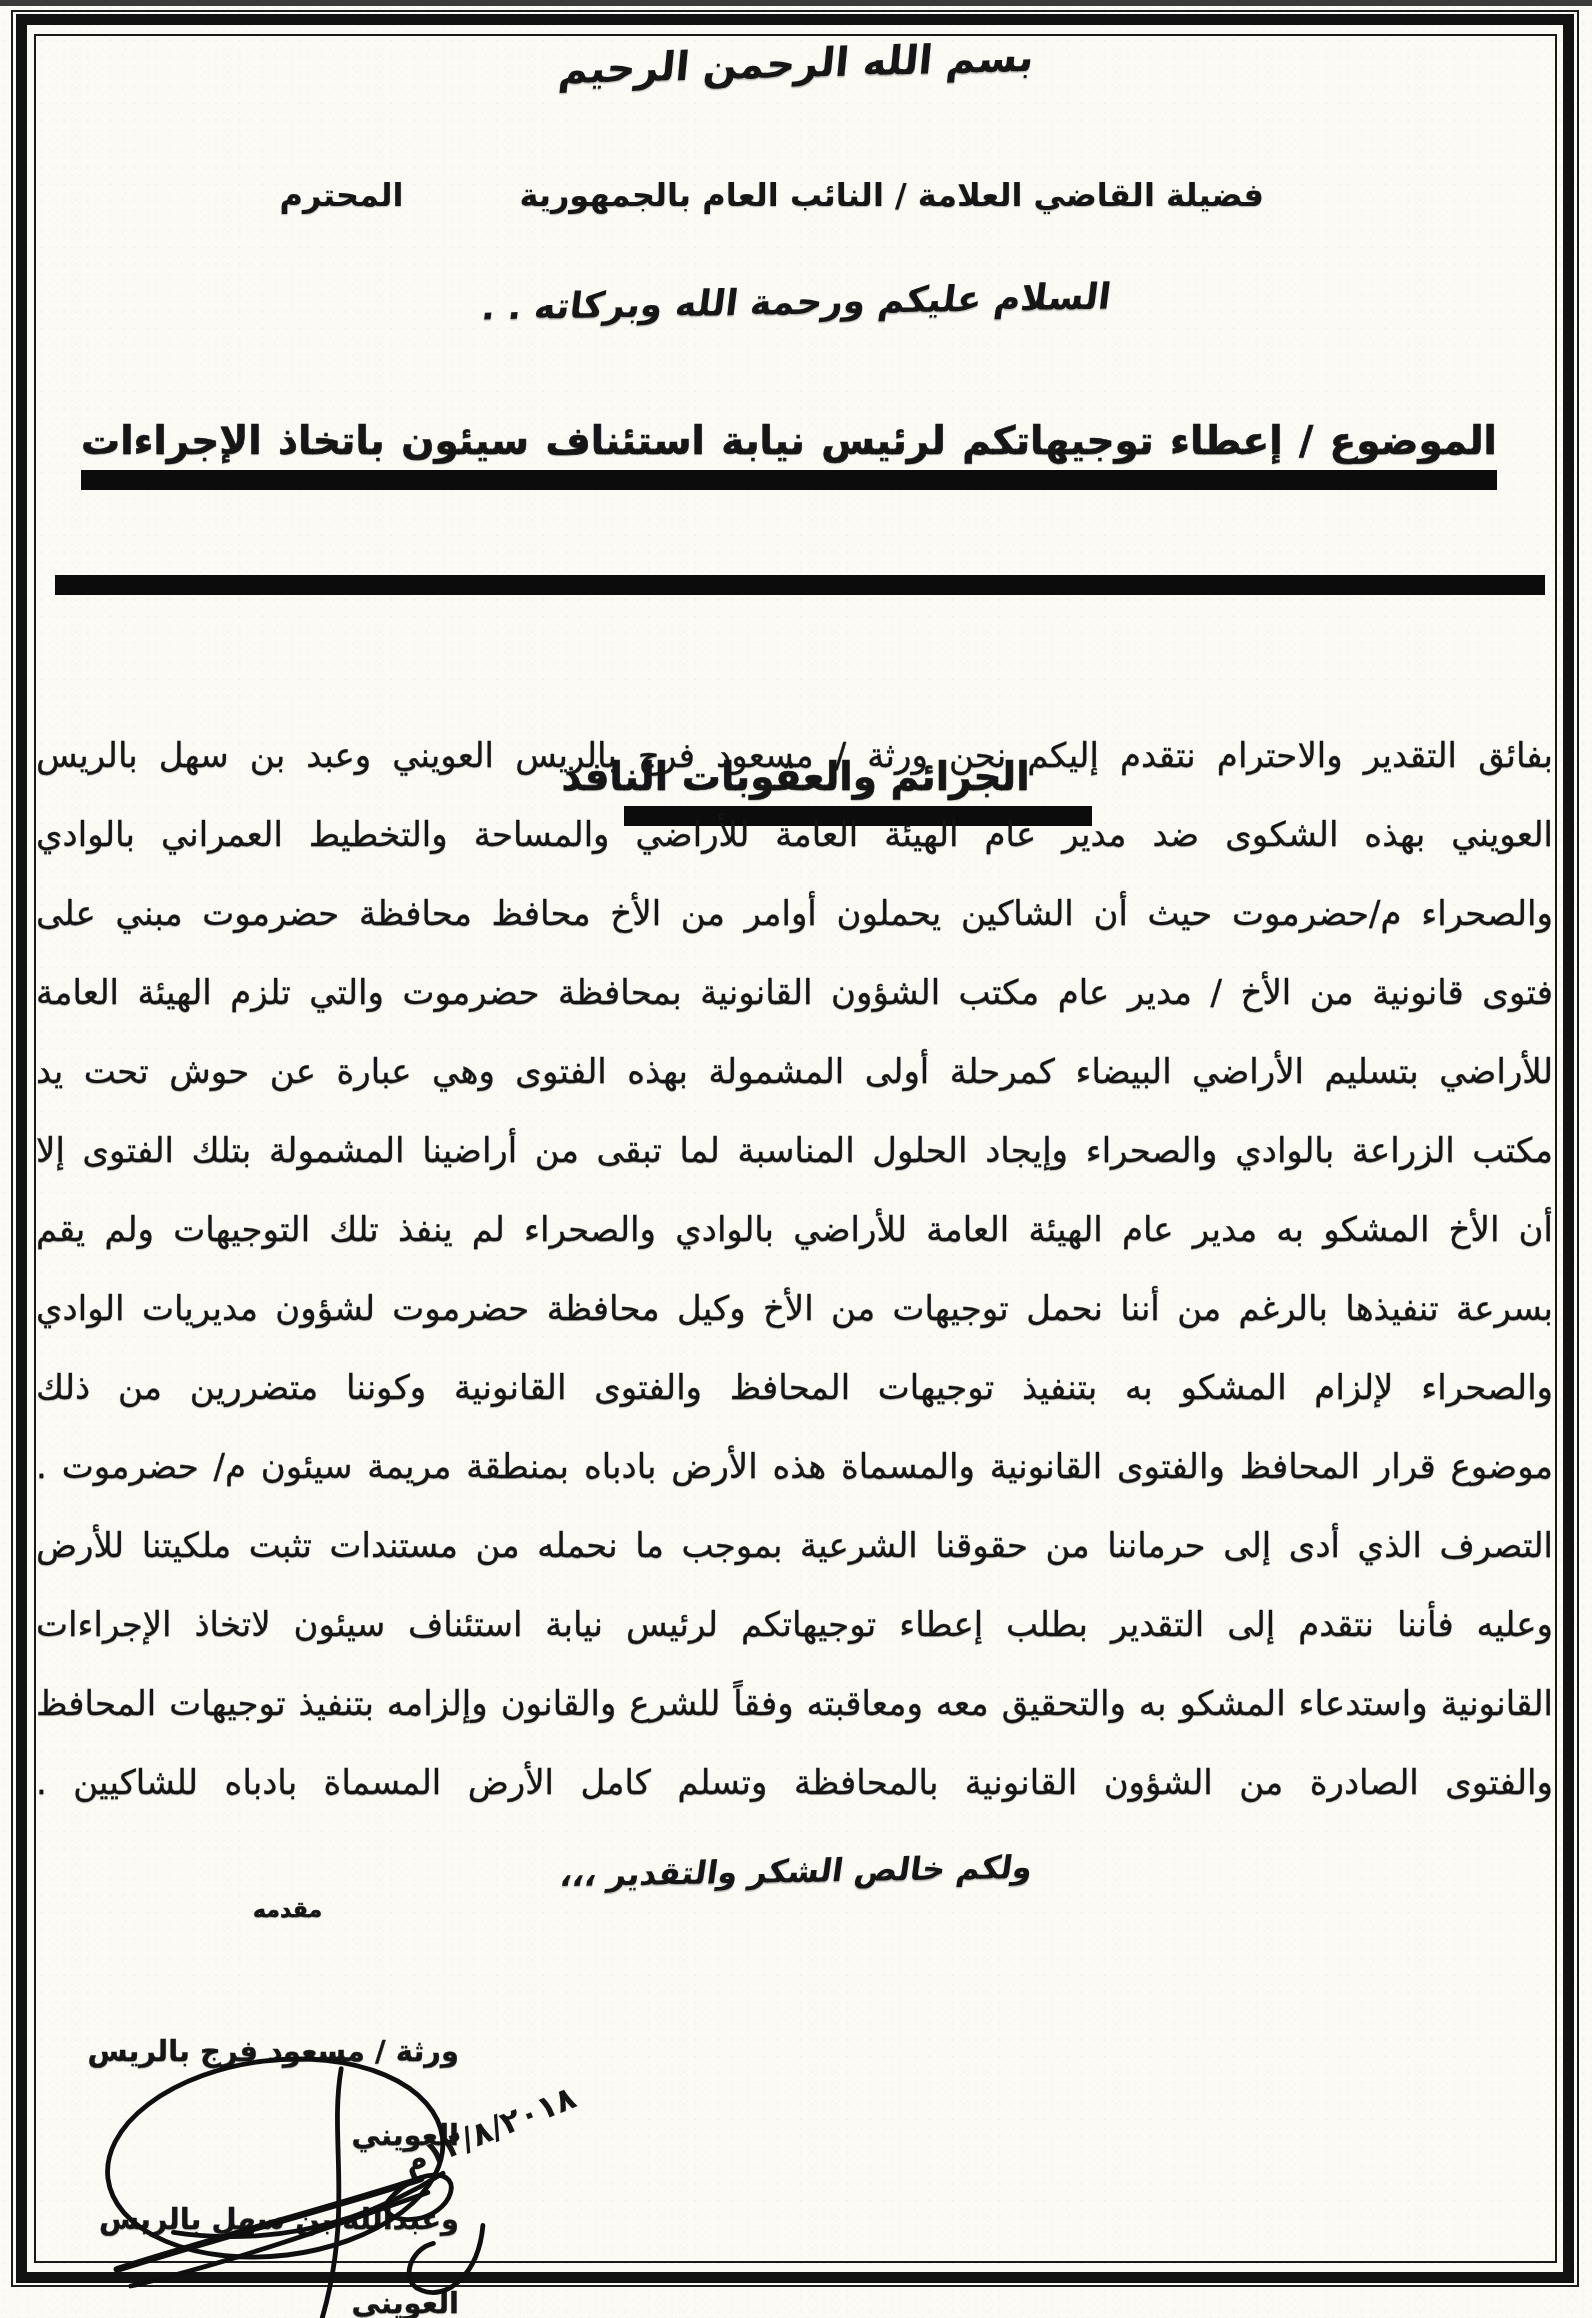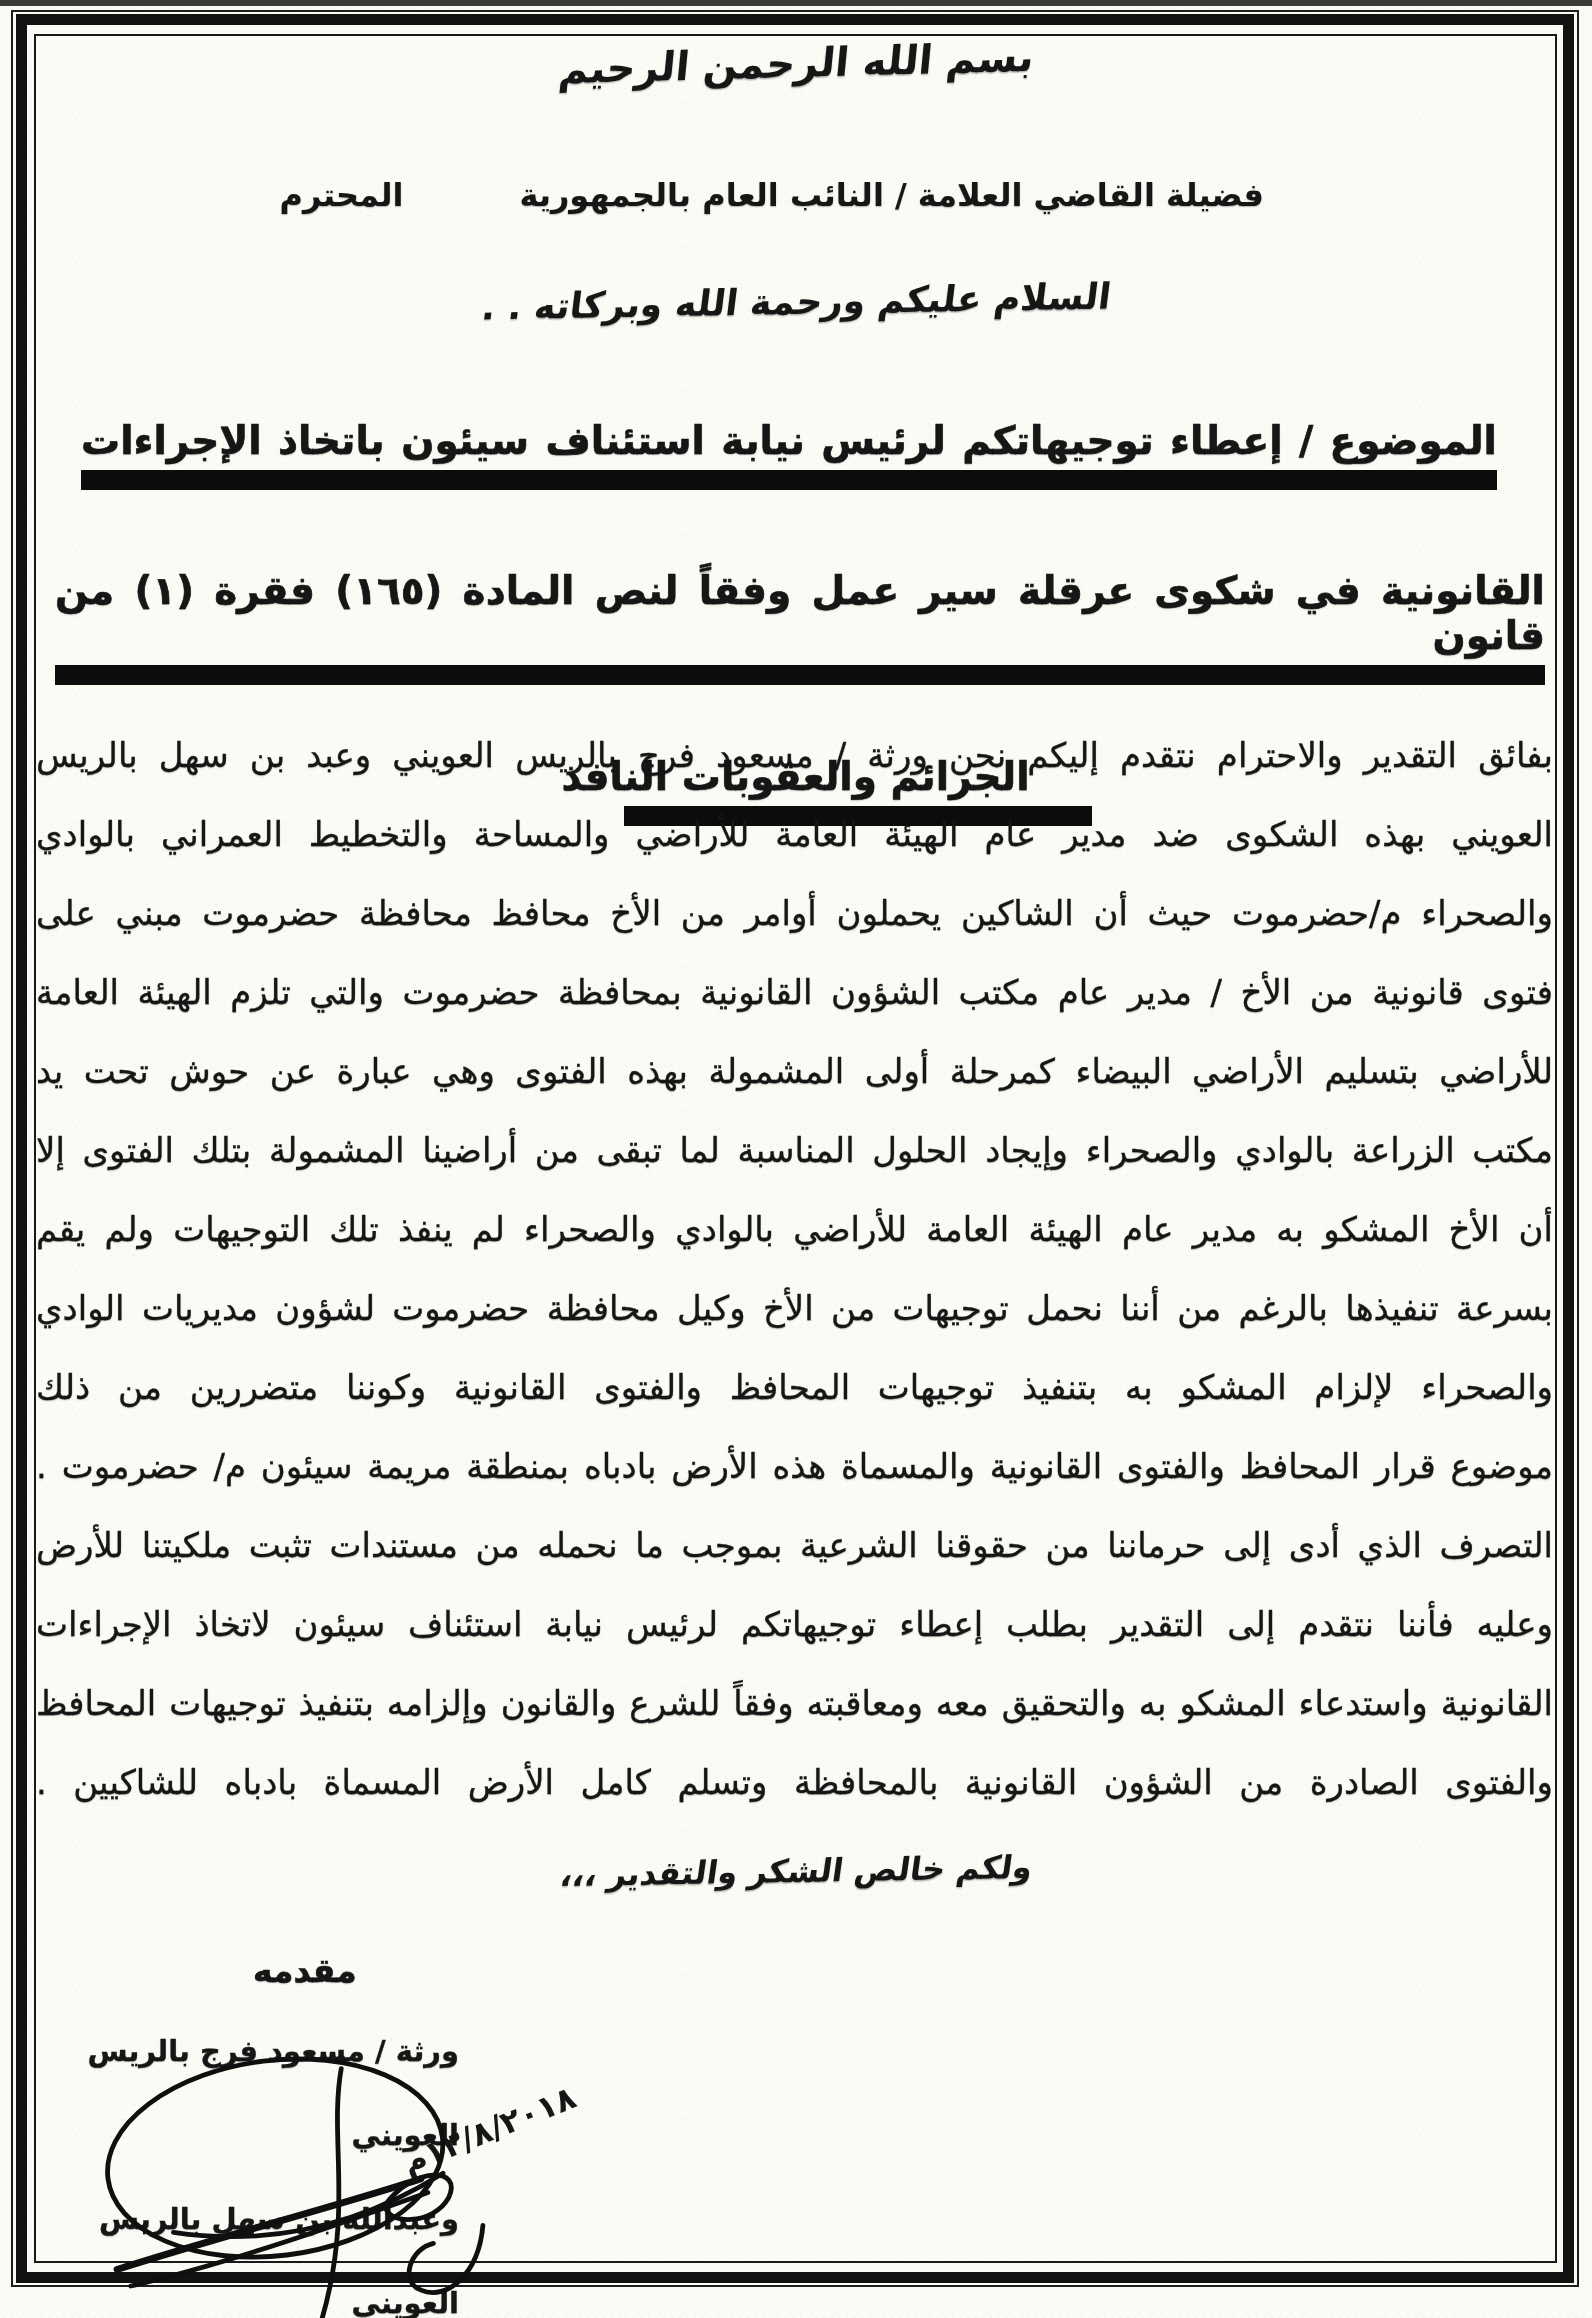--- a/index.html
+++ b/index.html
@@ -39,21 +39,21 @@
 
   .body-block{position:absolute;top:716px;left:36px;right:40px;}
   .body-line{
     height:79px;line-height:79px;
     font-size:34px;font-weight:normal;
     text-align:justify;text-align-last:justify;
     -webkit-text-stroke:0.3px #161616;
     white-space:normal;overflow:visible;
   }
   .closing{position:absolute;top:1852px;left:0;right:0;text-align:center;font-size:32px;transform:skewX(-9deg) rotate(-1deg);}
-  .muqaddimah{position:absolute;top:1951px;left:253px;font-size:33px;font-weight:bold;-webkit-text-stroke:0.6px #131313;}
+  .muqaddimah{position:absolute;top:1897px;left:253px;font-size:22px;font-weight:bold;-webkit-text-stroke:0.6px #131313;}
   .signatories{position:absolute;top:2009px;left:84px;width:375px;text-align:right;font-size:29px;font-weight:bold;line-height:84px;-webkit-text-stroke:0.3px #161616;}
   .handwritten-date{
     position:absolute;top:2144px;left:411px;
     font-size:32px;font-weight:bold;letter-spacing:2.8px;
     transform:rotate(-22deg);transform-origin:left bottom;
     text-shadow:none;
   }
   .signature-svg{position:absolute;inset:0;width:100%;height:100%;pointer-events:none;}
 </style>
 </head>
@@ -75,21 +75,20 @@
       <span>المحترم</span>
     </div>
 
     <div class="salam calli">السلام عليكم ورحمة الله وبركاته . .</div>
 
     <div class="subject-line subject-l1 jline">
       <span class="subject-text">الموضوع / إعطاء توجيهاتكم لرئيس نيابة استئناف سيئون باتخاذ الإجراءات</span>
       <div class="bar"></div>
     </div>
     <div class="subject-line subject-l2 jline">
-      <span class="subject-text">القانونية في شكوى عرقلة سير عمل وفقاً لنص المادة (١٦٥)  فقرة (١)  من قانون</span>
       <div class="bar"></div>
     </div>
     <div class="subject-line subject-l3">
       <span class="subject-text">الجرائم والعقوبات النافذ</span>
       <div class="bar bar-l3"></div>
     </div>
 
     <div class="body-block">
       <div class="body-line">بفائق التقدير والاحترام نتقدم إليكم نحن ورثة / مسعود فرج بالريس العويني وعبد بن سهل بالريس</div>
       <div class="body-line">العويني بهذه الشكوى ضد مدير عام الهيئة العامة للأراضي والمساحة والتخطيط العمراني بالوادي</div>

